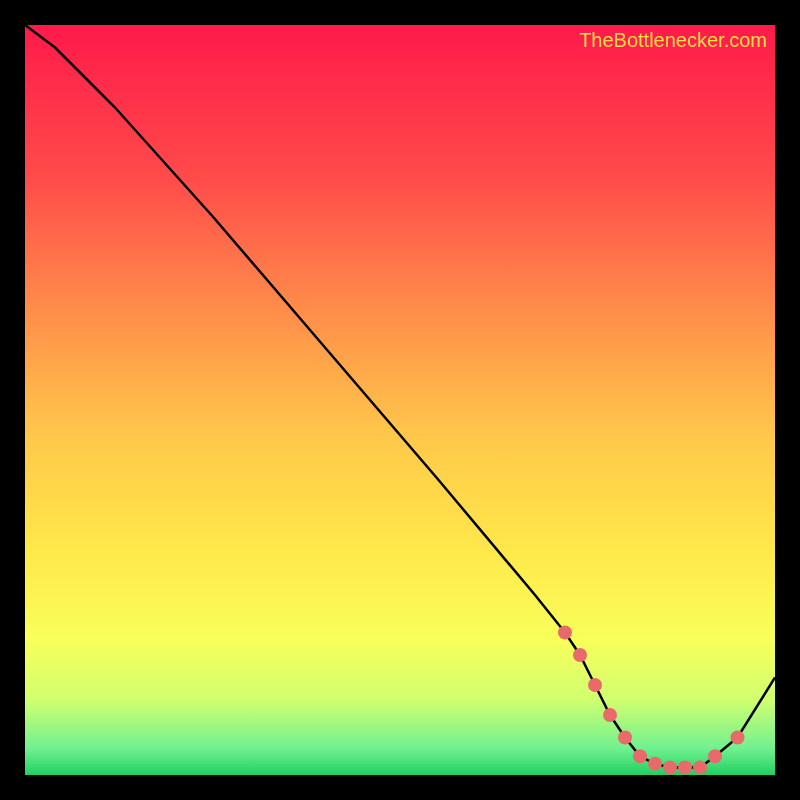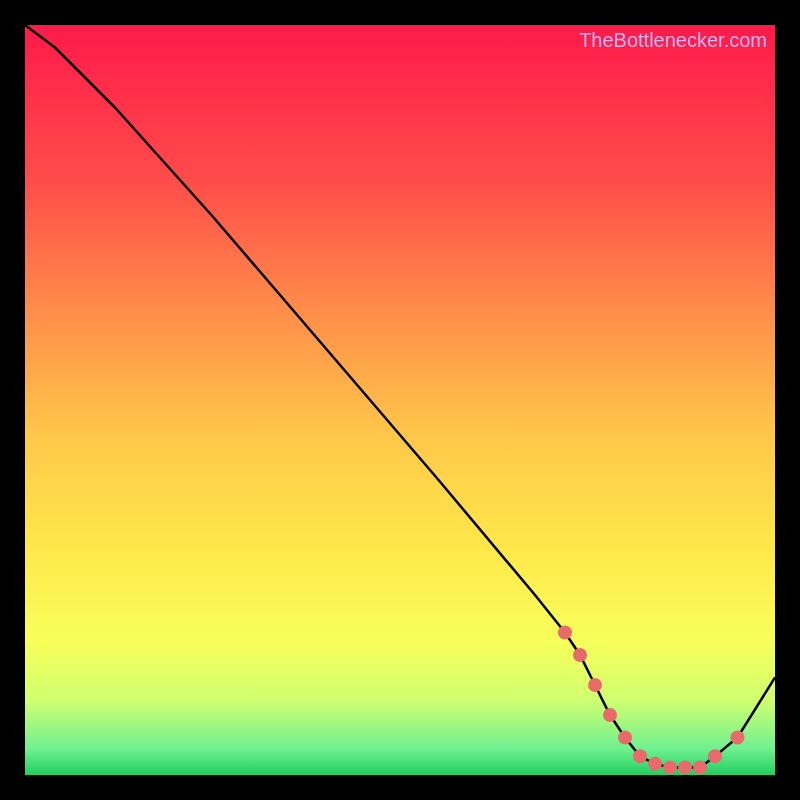--- a/index.html
+++ b/index.html
@@ -17,21 +17,21 @@
     width: 750px;
     height: 750px;
     background: #000;
   }
   .watermark {
     position: absolute;
     right: 8px;
     top: 4px;
     font-family: Arial, sans-serif;
     font-size: 20px;
-    color: #c4b5fd;
+    color: #fde047;
     z-index: 5;
   }
   svg {
     position: absolute;
     left: 0;
     top: 0;
   }
 </style>
 </head>
 <body>

